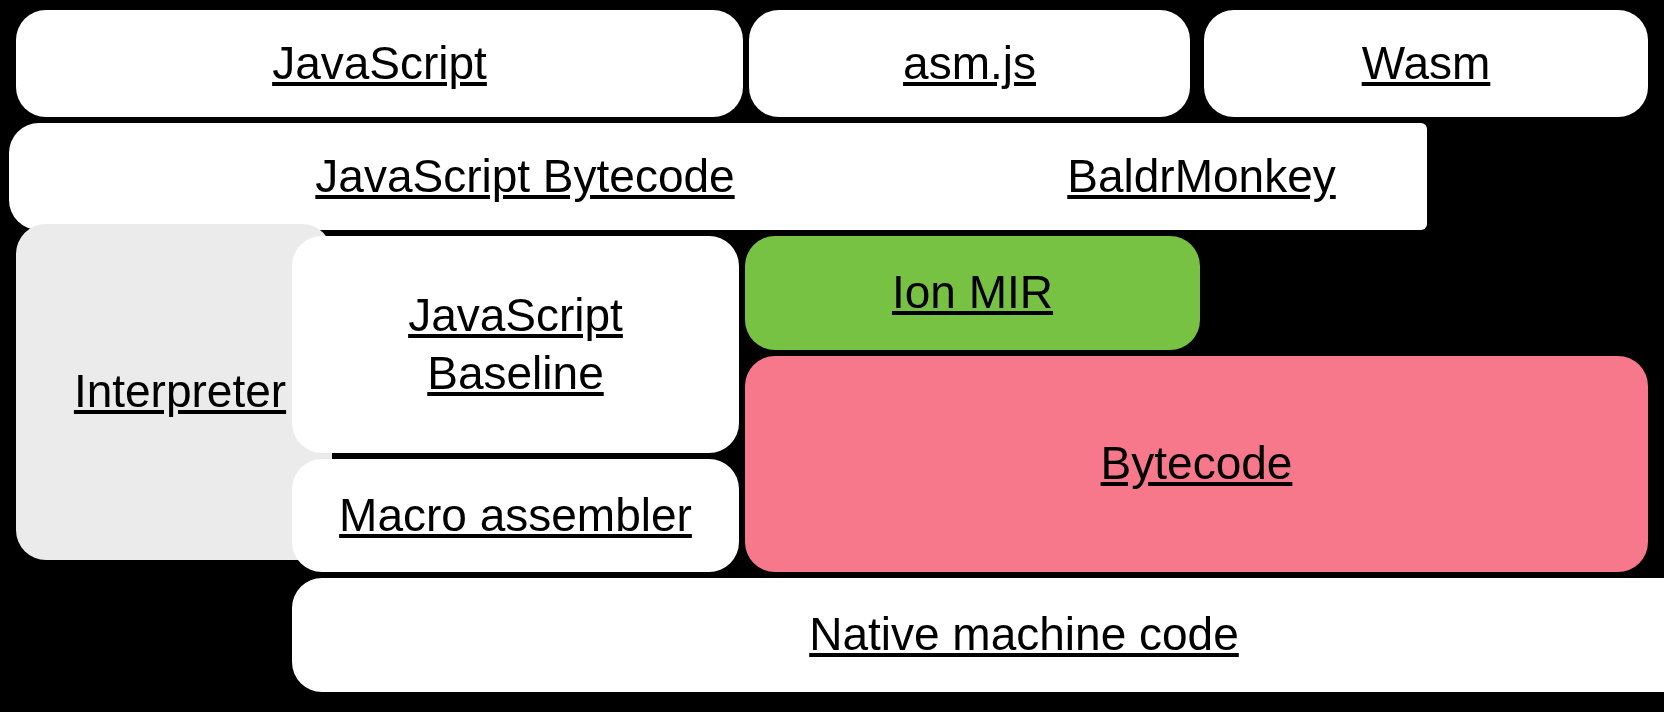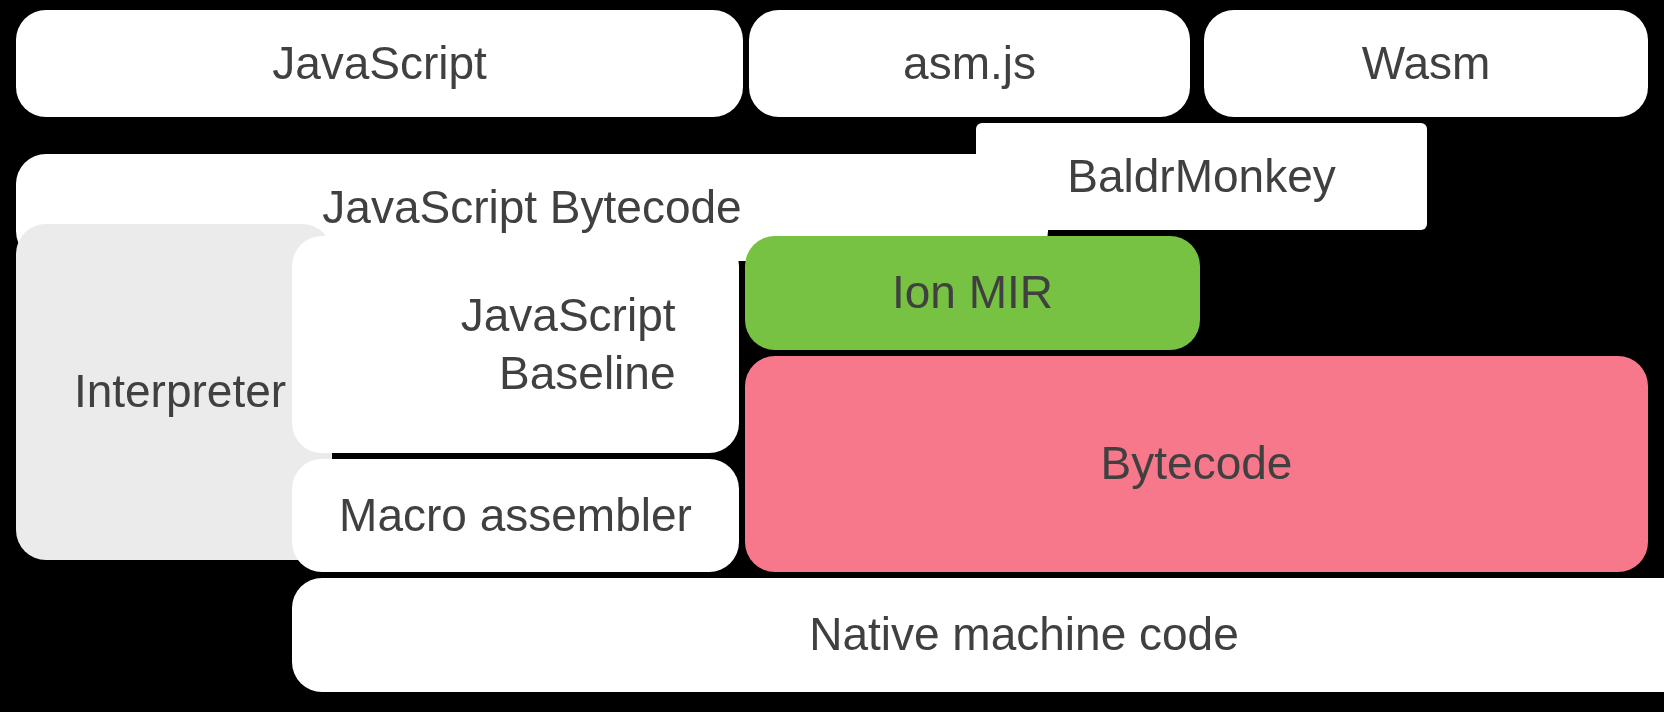--- a/index.html
+++ b/index.html
@@ -14,44 +14,44 @@
     overflow: hidden;
     font-family: "Liberation Sans", "DejaVu Sans", sans-serif;
   }
   .box {
     position: absolute;
     border-radius: 30px;
     display: flex;
     align-items: center;
     justify-content: center;
     text-align: center;
-    color: #404040;
+    color: #000000;
     font-size: 46px;
     line-height: 1.26;
     font-weight: 400;
+    text-decoration: underline;
   }
   
   #box-javascript   { left: 16px;   top: 10px;  width: 727px;  height: 107px; }
   #box-asmjs        { left: 749px;  top: 10px;  width: 441px;  height: 107px; }
   #box-wasm         { left: 1204px; top: 10px;  width: 444px;  height: 107px; }
   
-  #box-bytecode     { left: 16px;   top: 123px; width: 1032px;  height: 107px; margin-top: 31px; }
+  #box-bytecode     { left: 9px;   top: 123px; width: 1032px;  height: 107px; }
   #box-baldrmonkey  { left: 976px;  top: 123px; width: 451px;  height: 107px; }
   
   #box-interpreter  { left: 16px;   top: 224px; width: 304px;  height: 336px; padding-left: 12px; }
   #box-baseline     { left: 292px;  top: 236px; width: 447px;  height: 217px; }
   #box-ionmir       { left: 745px;  top: 236px; width: 455px;  height: 114px; }
   #box-cretonne     { left: 745px;  top: 356px; width: 903px;  height: 216px; }
   #box-macro        { left: 292px;  top: 459px; width: 447px;  height: 113px; }
   
   #box-native       { left: 292px;  top: 578px; width: 1464px; height: 114px; }
 
   #box-baseline .label {
     max-width: 320px; 
-    text-align: right;
   }
   .label { display: inline-block; }
 </style>
 </head>
 <body>
 
 <div class="canvas" style="background: rgb(0, 0, 0);">
 
   <div class="box" id="box-javascript" style="background: rgb(255, 255, 255);">
     <span class="label">JavaScript</span>

